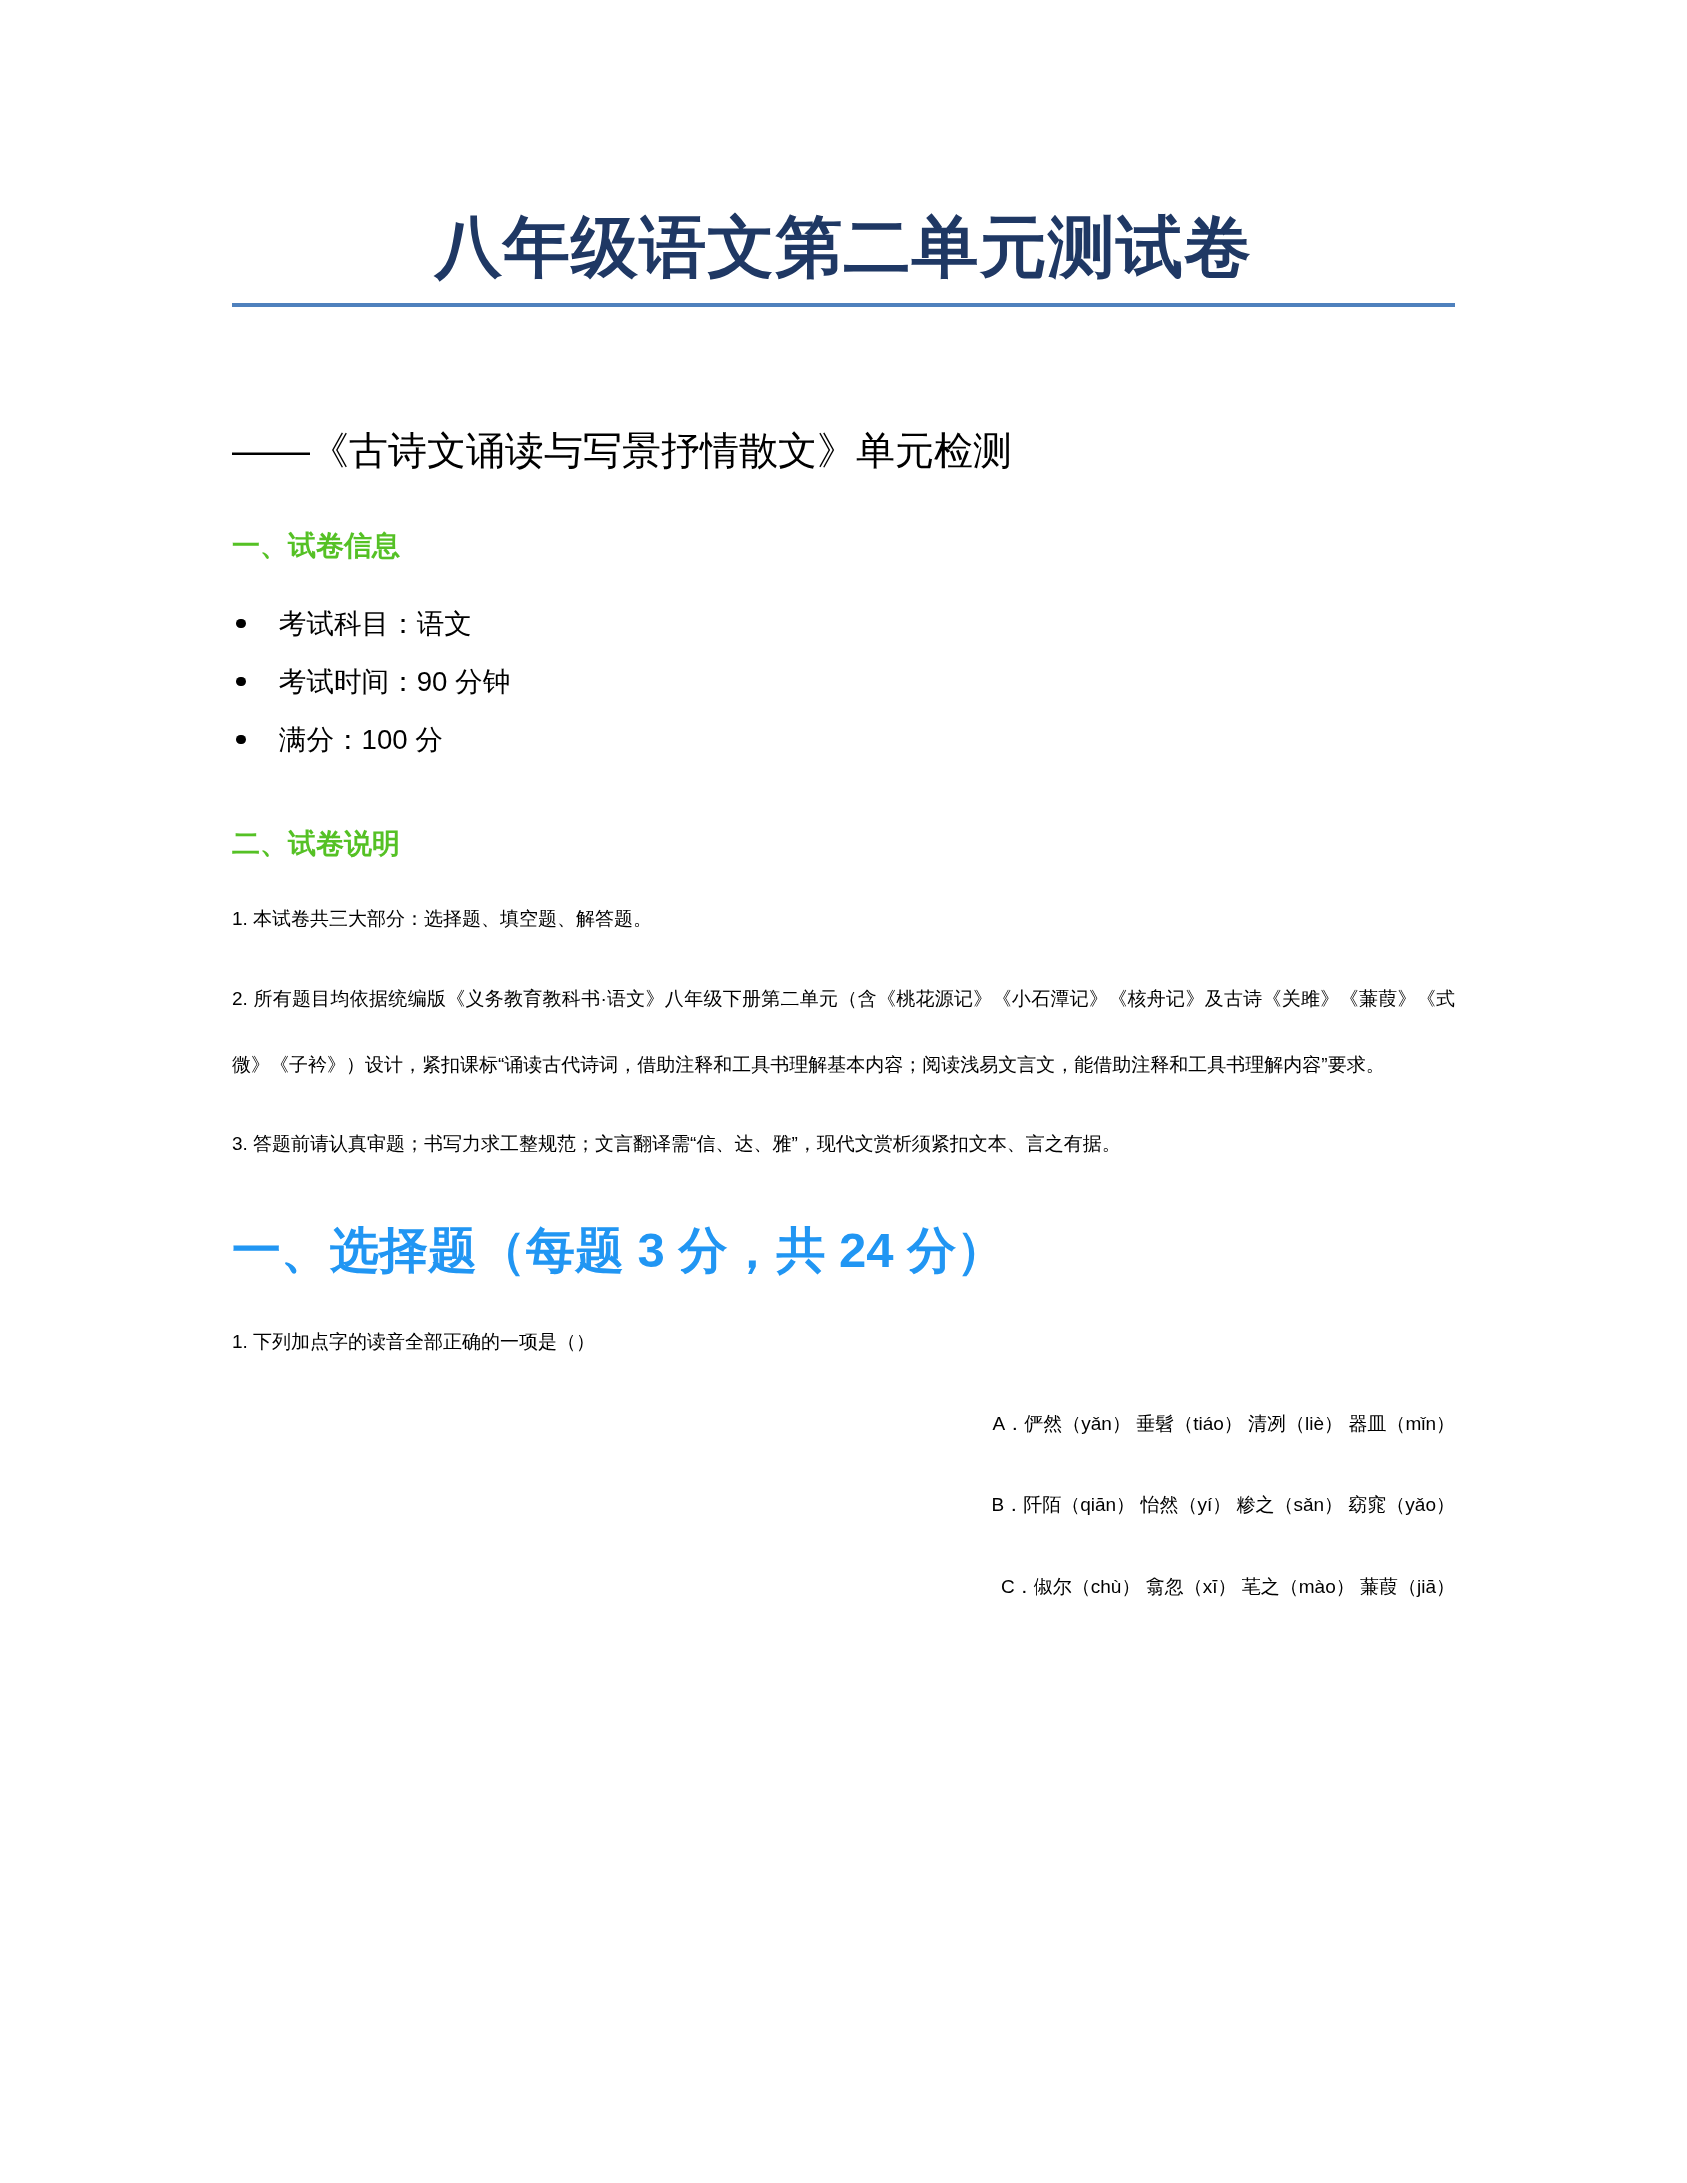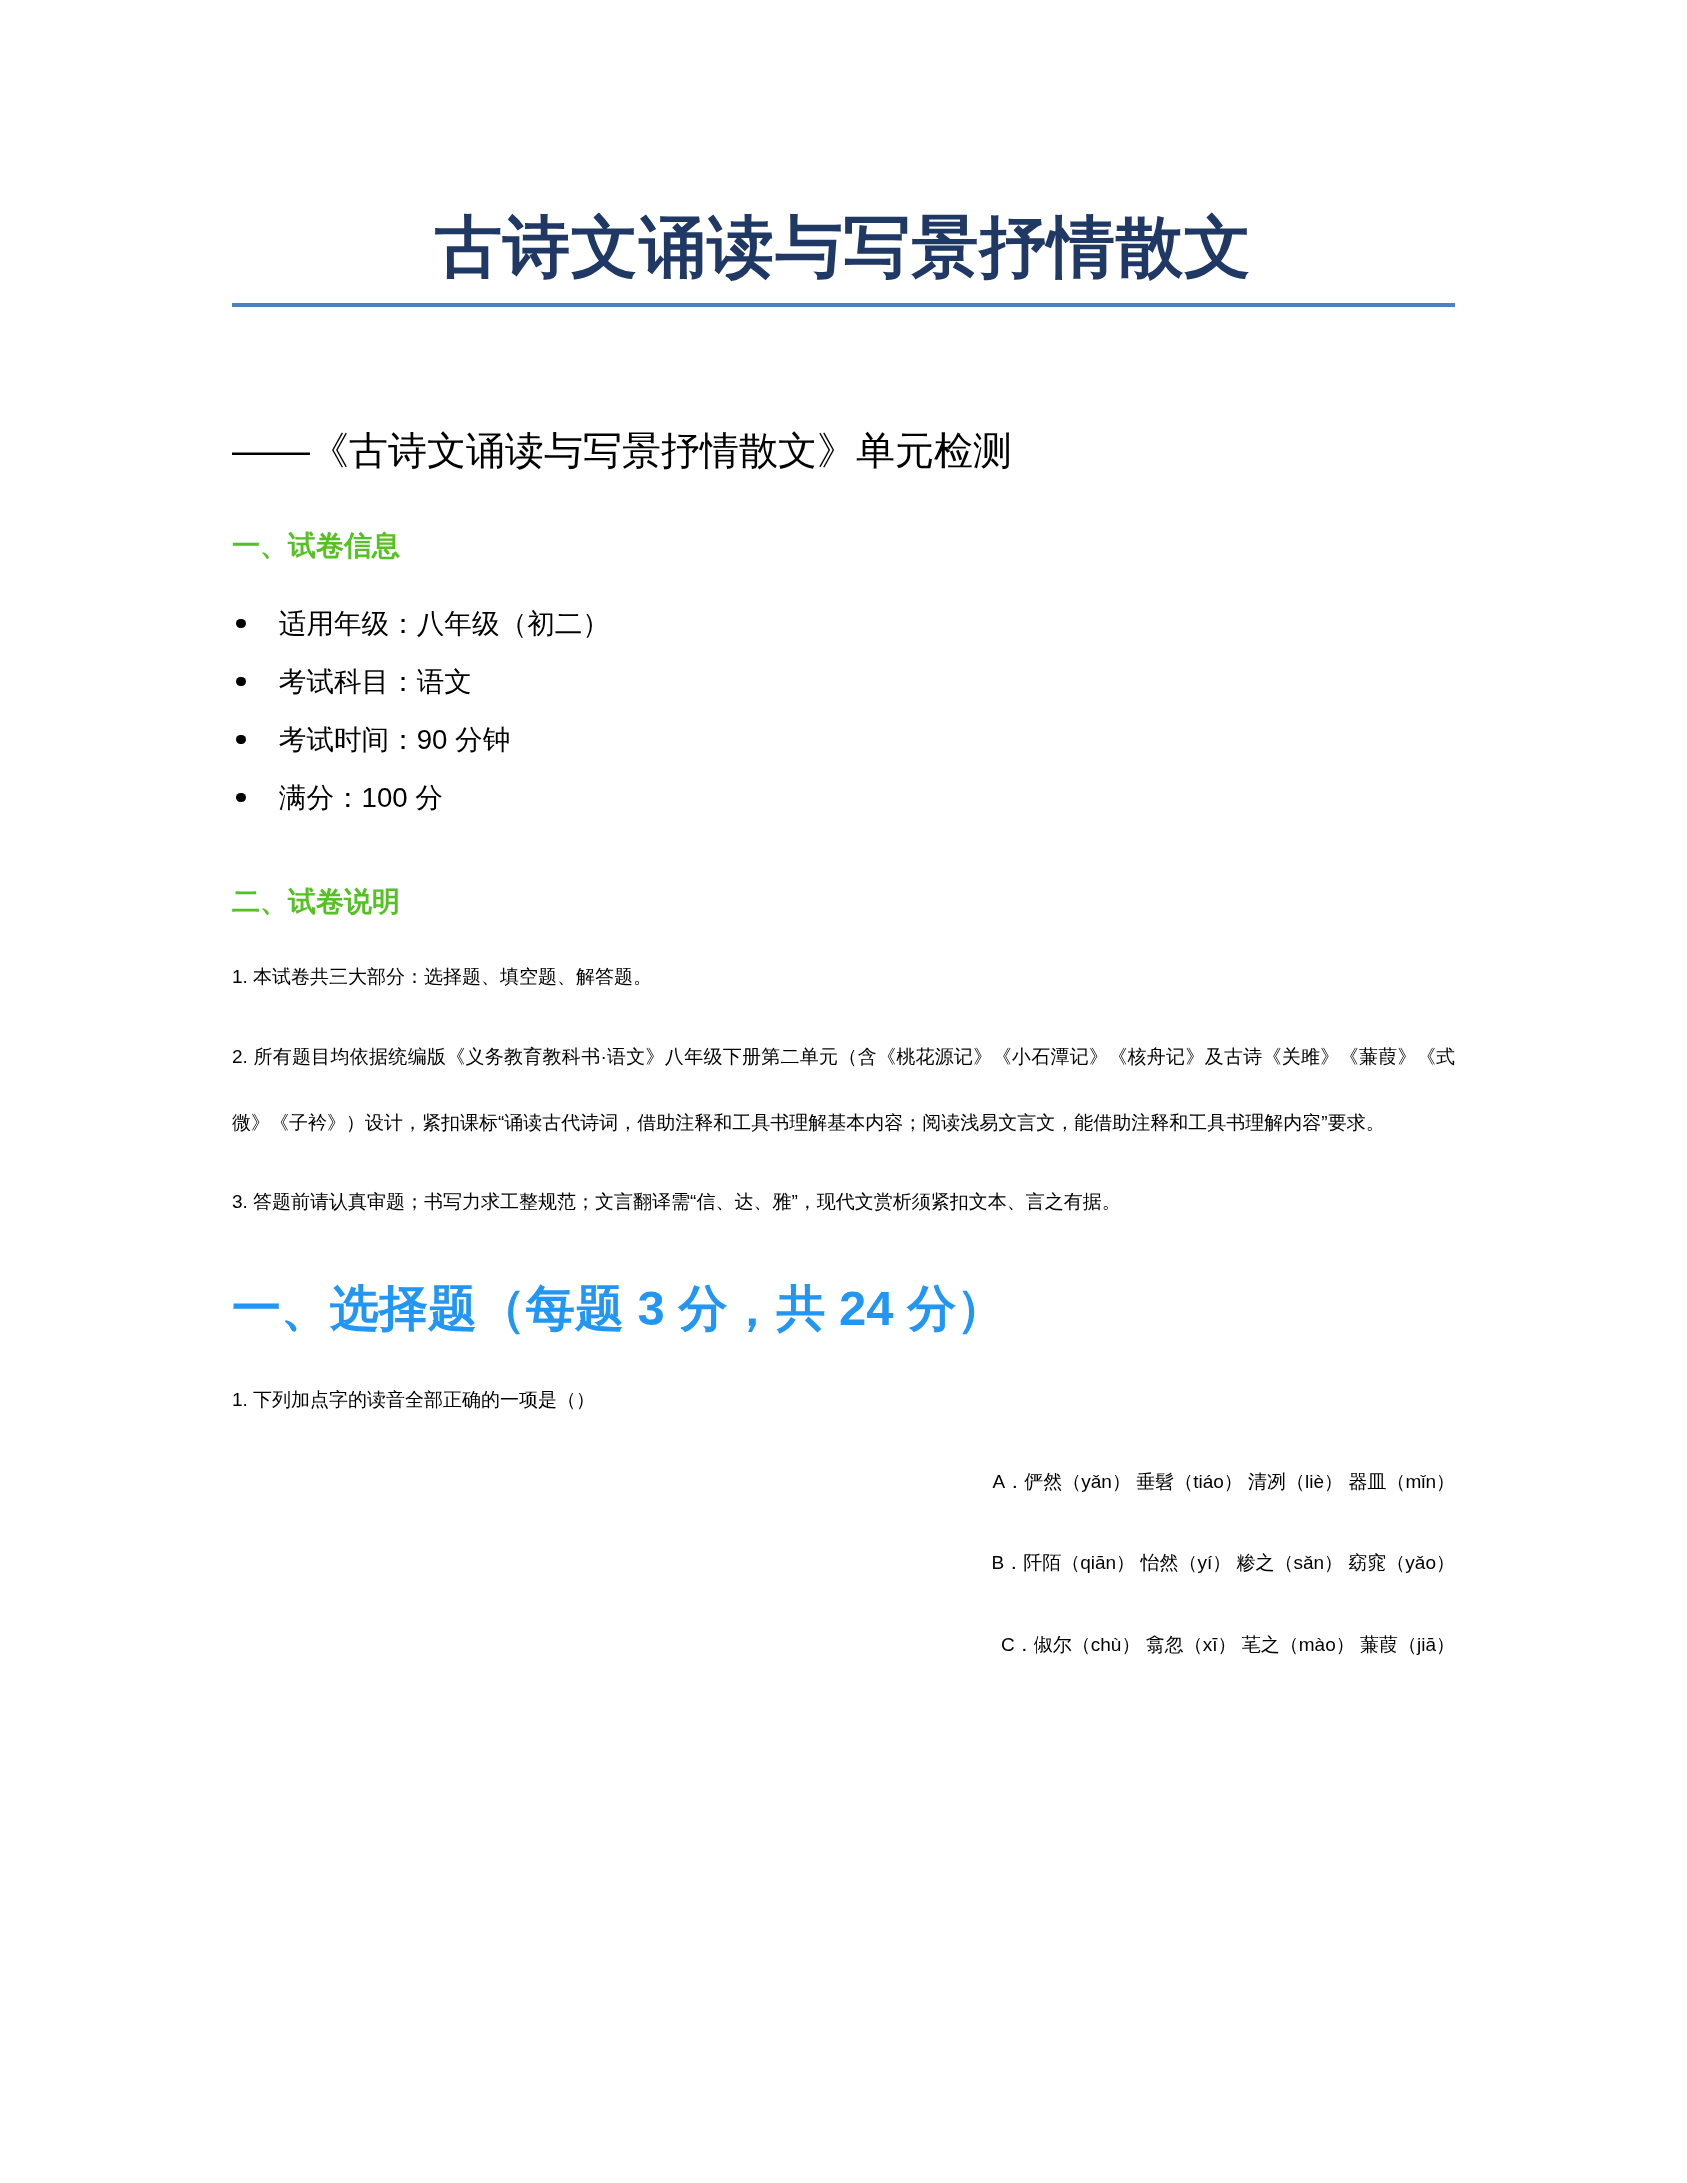--- a/index.html
+++ b/index.html
@@ -88,33 +88,29 @@
   }
   .first-after-heading { margin-top: 24px; }
   .question { margin-top: 26.5px; }
   .option   { margin-top: 15.4px; text-align: right; }
 </style>
 </head>
 <body>
 
 <div class="page">
 
-  <h1 class="doc-title">古诗文诵读与写景抒情散文</h1>
+  <h1 class="doc-title">八年级语文第二单元测试卷</h1>
 
   <div class="title-divider"></div>
 
   <p class="subtitle">——《古诗文诵读与写景抒情散文》单元检测</p>
 
   <h2 class="section-heading green heading-info">一、试卷信息</h2>
 
   <ul class="info-list">
-    <li>
-      <span class="bullet-dot"></span>
-      <span>适用年级：八年级（初二）</span>
-    </li>
     <li>
       <span class="bullet-dot"></span>
       <span>考试科目：语文</span>
     </li>
     <li>
       <span class="bullet-dot"></span>
       <span>考试时间：90 分钟</span>
     </li>
     <li>
       <span class="bullet-dot"></span>

